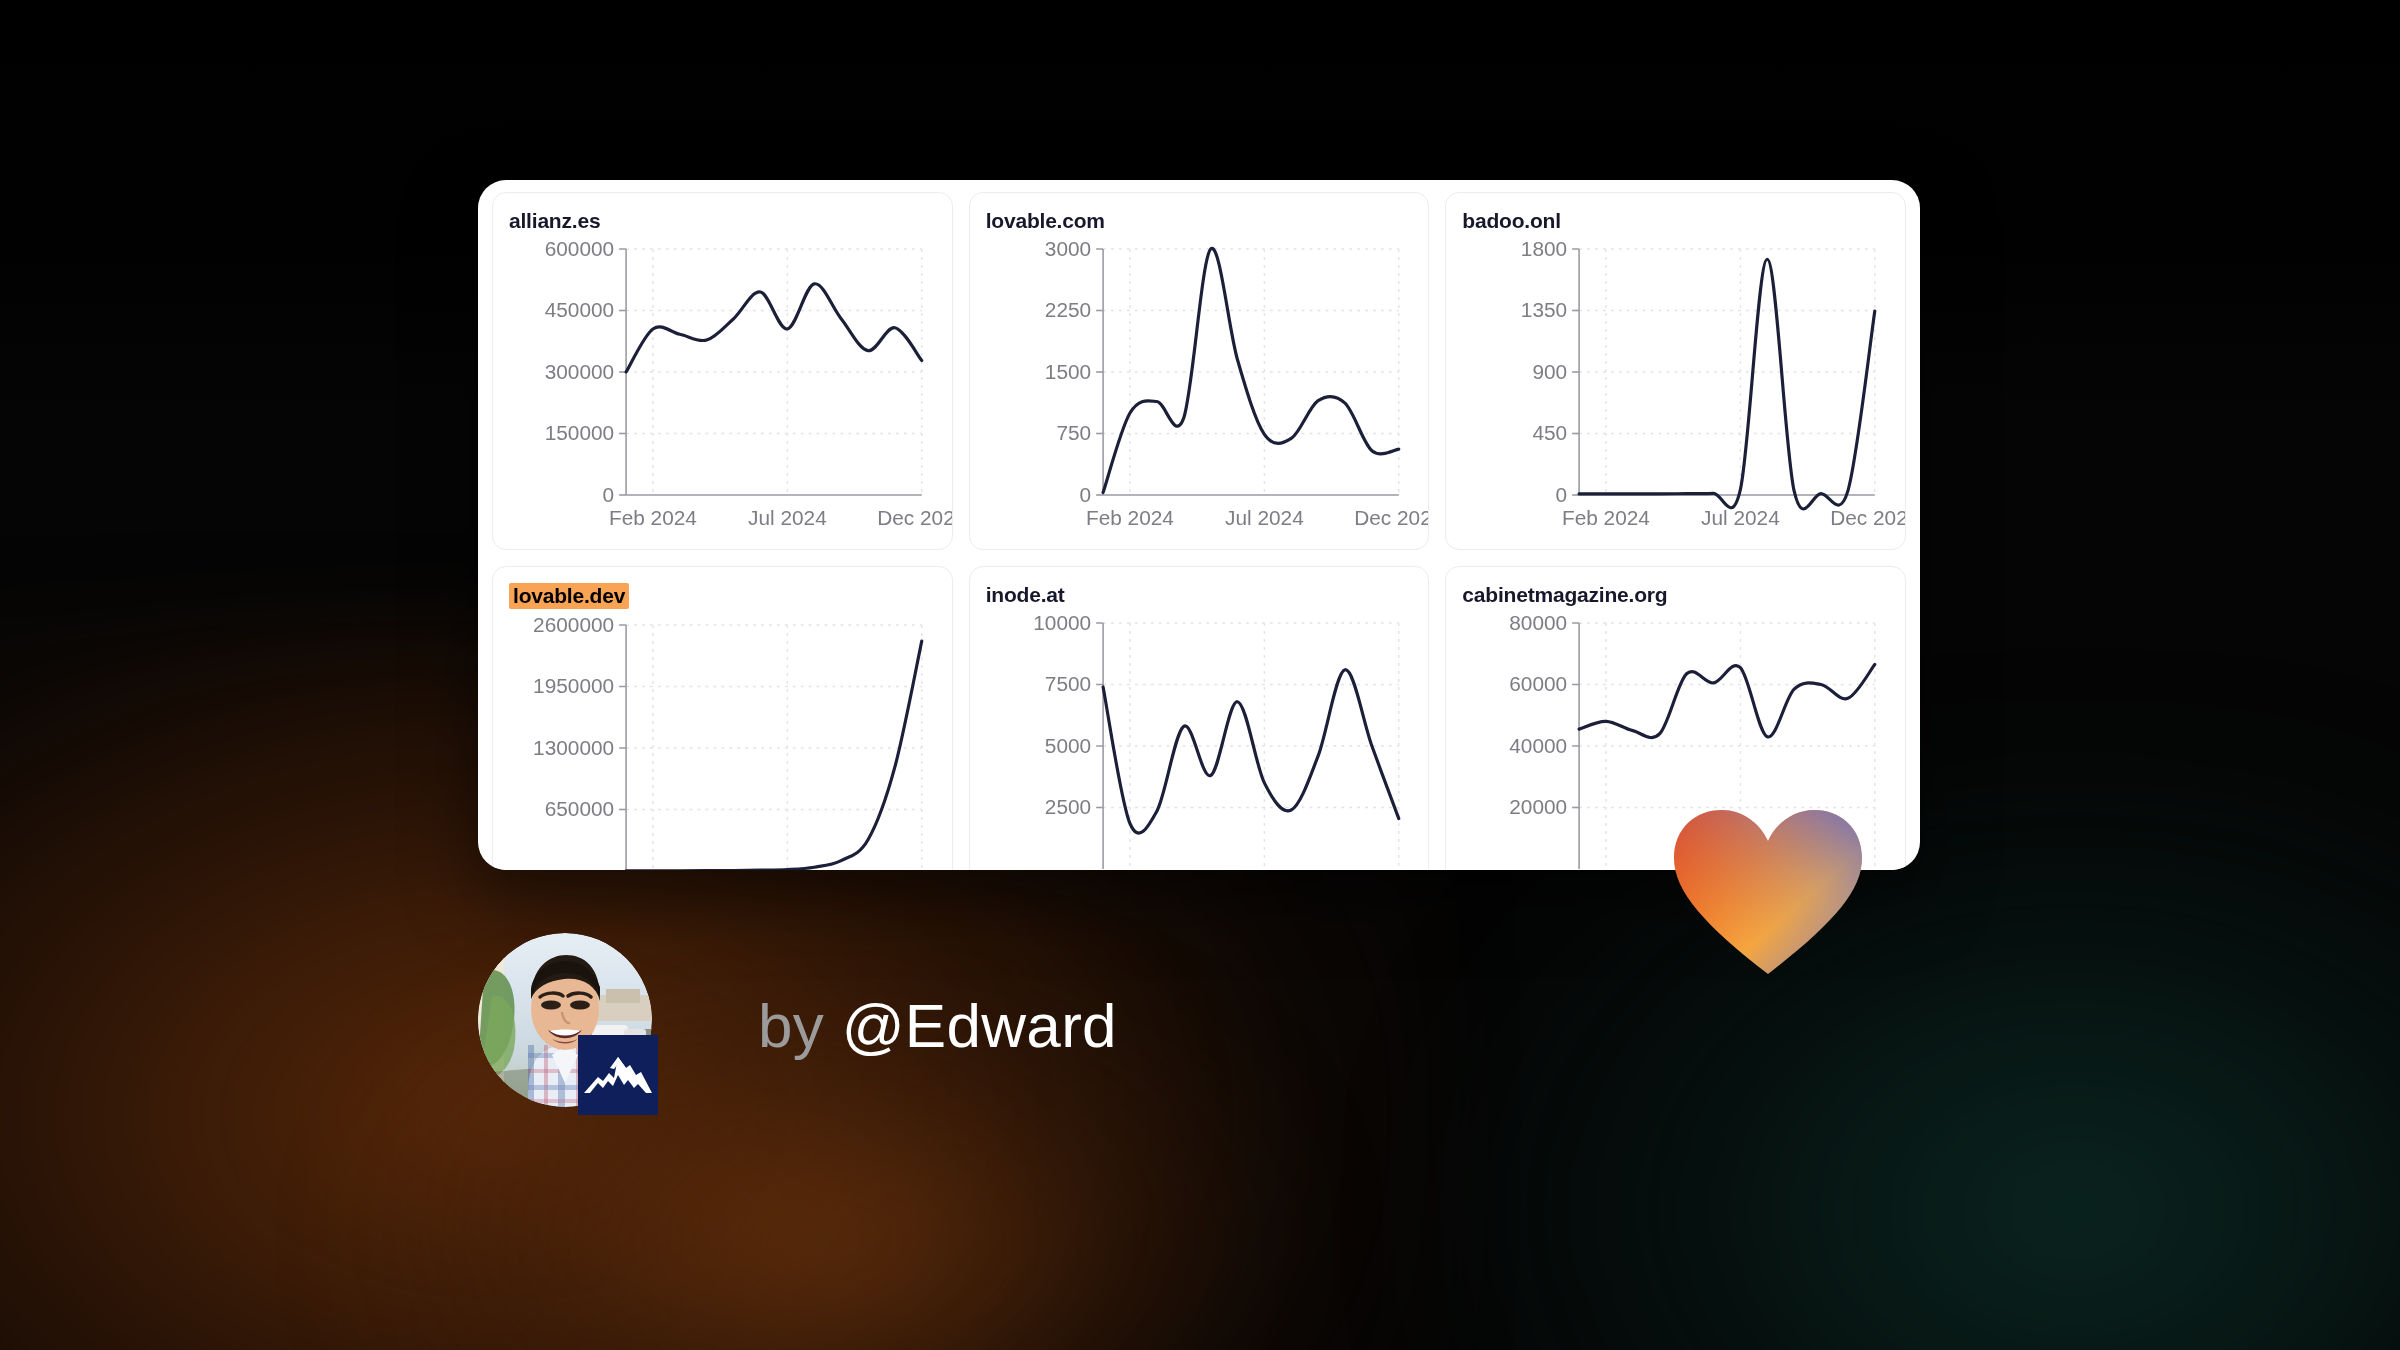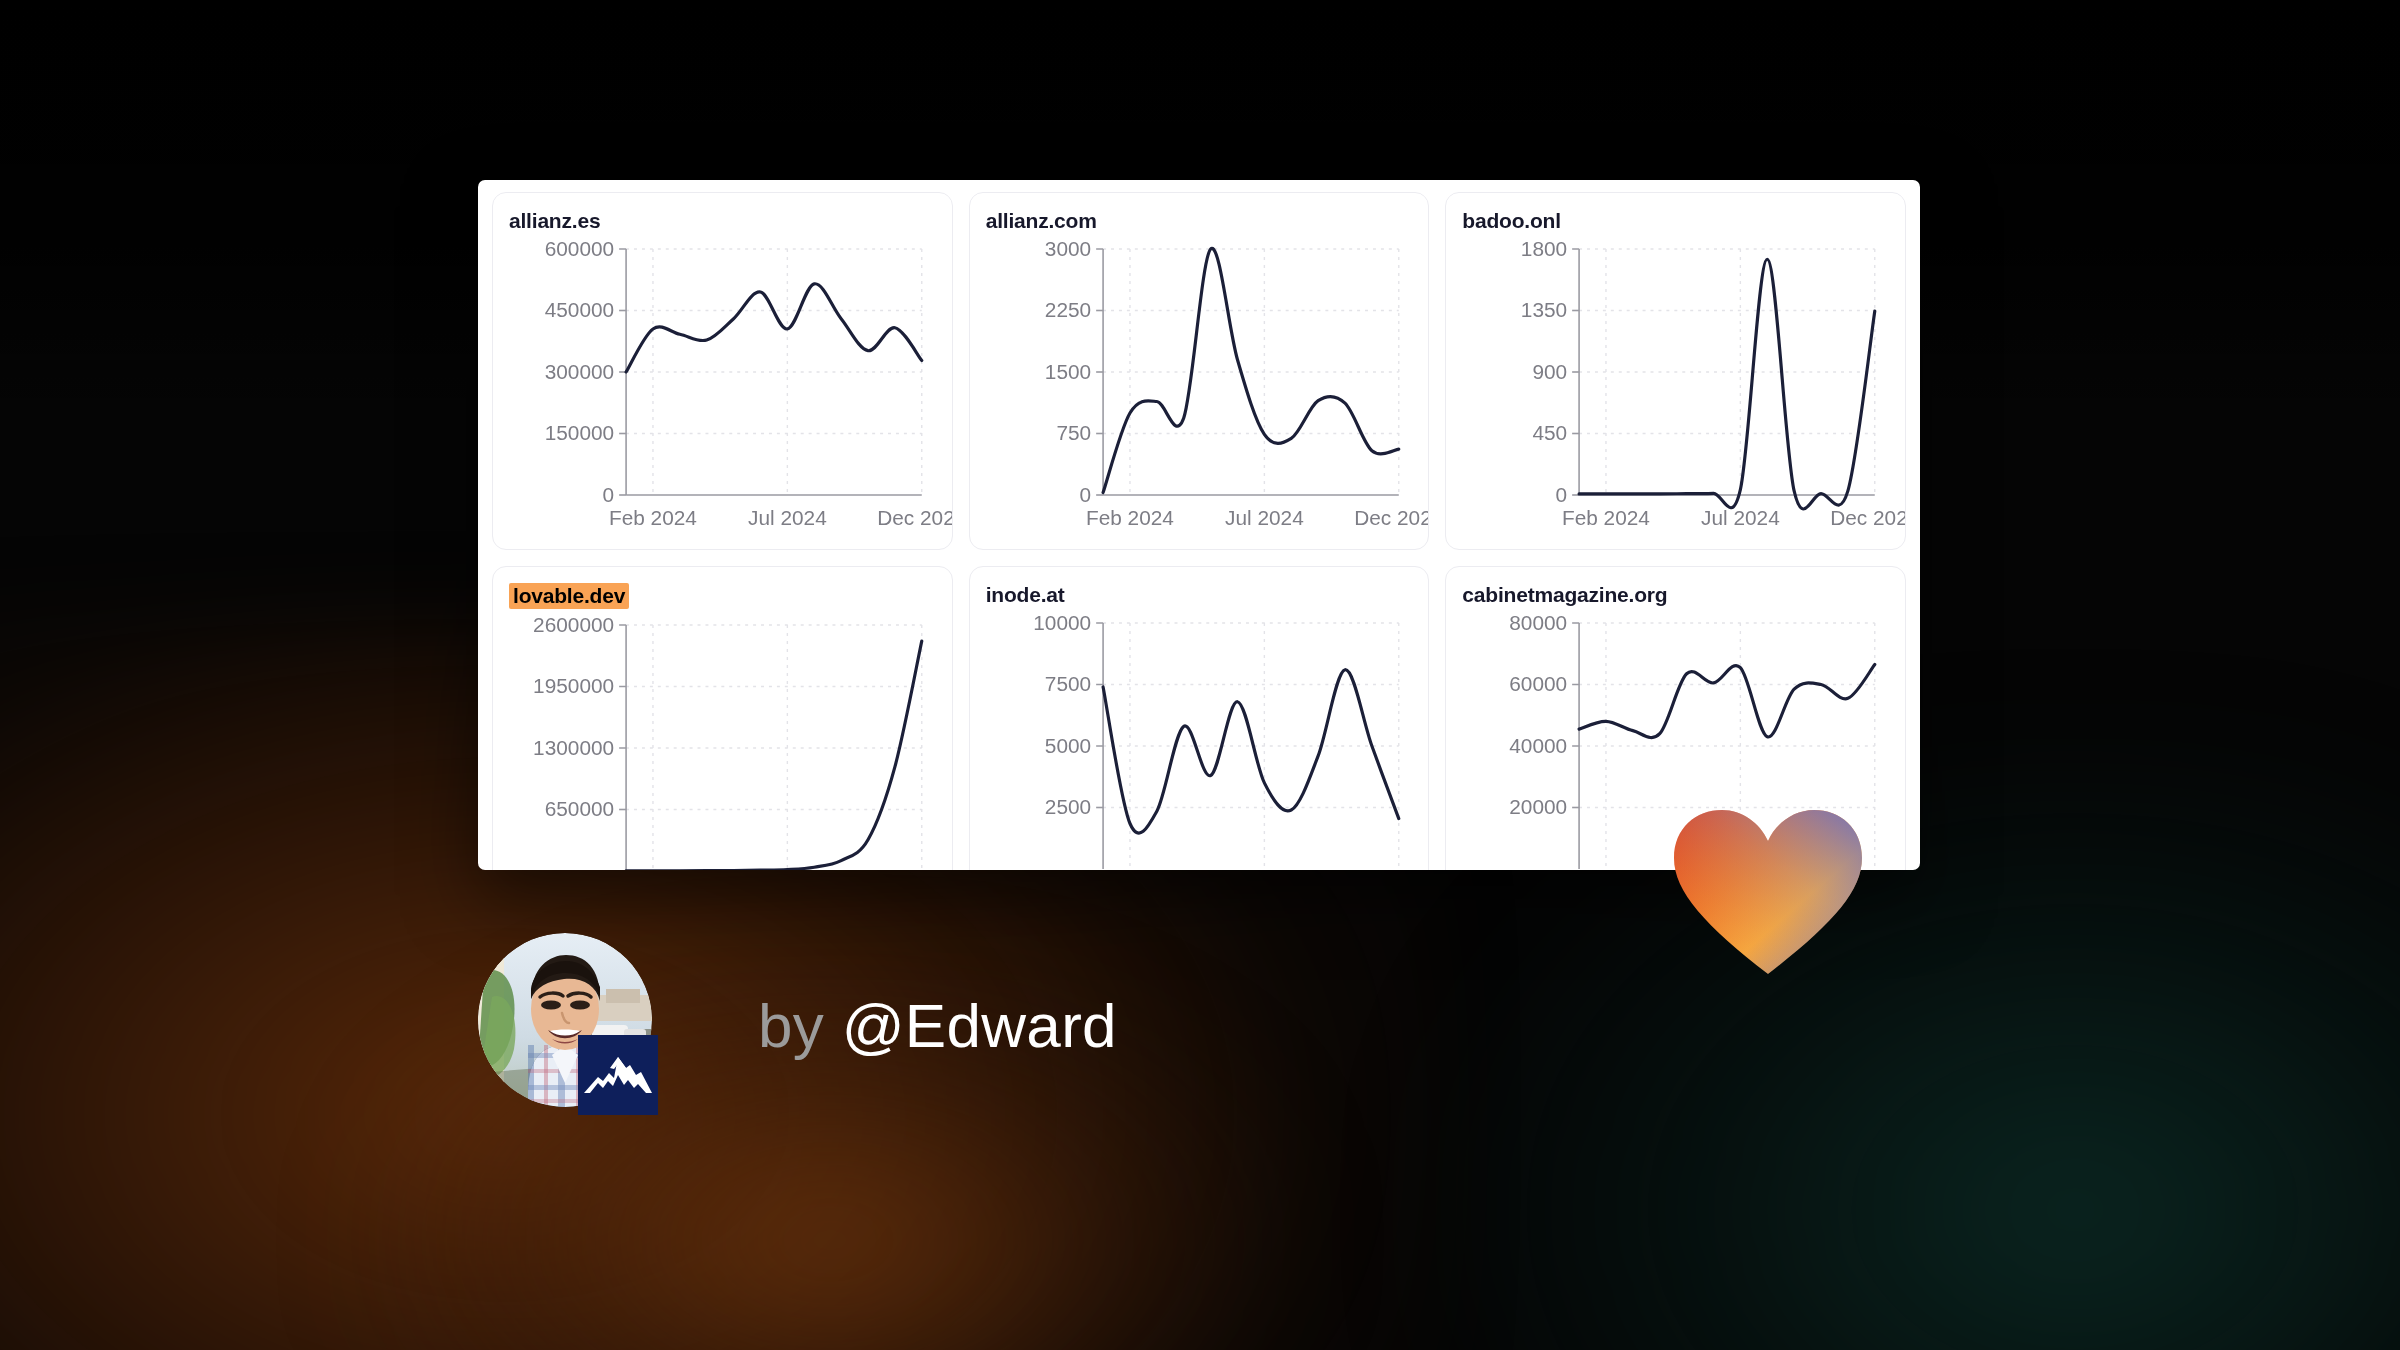--- a/index.html
+++ b/index.html
@@ -38,21 +38,21 @@
     left: 0; top: 0; width: 2400px; height: 420px;
     background: linear-gradient(180deg, #000000 0%, rgba(0,0,0,0.86) 55%, rgba(0,0,0,0) 100%);
   }
 
   
   #panel {
     position: absolute;
     left: 478px; top: 180px;
     width: 1442px; height: 690px;
     background: #ffffff;
-    border-radius: 7px;
+    border-radius: 28px;
     overflow: hidden;
     box-shadow: 0 26px 70px rgba(0,0,0,0.55);
     padding-left: 14px;
   }
   #grid {
     position: absolute;
     left: 0; top: 0;
     width: 1442px;
     padding: 12px 14px;
     display: grid;
@@ -164,21 +164,21 @@
               <line x1="111" y1="71.5" x2="118" y2="71.5" class="axis-line"></line>
               <text x="106" y="78.5" class="ytick">450000</text>
               <line x1="111" y1="10" x2="118" y2="10" class="axis-line"></line>
               <text x="106" y="17" class="ytick">600000</text>
               <text x="145.0909090909091" y="286" class="xtick">Feb 2024</text>
               <text x="280.5454545454545" y="286" class="xtick">Jul 2024</text>
               <text x="416" y="286" class="xtick">Dec 2024</text>
               <path d="M 118.00 133.00 C 122.52 125.83, 136.06 96.24, 145.09 89.95 C 154.12 83.66, 163.15 93.44, 172.18 95.28 C 181.21 97.13, 190.24 103.62, 199.27 101.02 C 208.30 98.42, 217.33 87.69, 226.36 79.70 C 235.39 71.70, 244.42 51.34, 253.45 53.05 C 262.48 54.76, 271.52 91.32, 280.55 89.95 C 289.58 88.58, 298.61 46.56, 307.64 44.85 C 316.67 43.14, 325.70 68.56, 334.73 79.70 C 343.76 90.84, 352.79 110.18, 361.82 111.68 C 370.85 113.18, 379.88 87.08, 388.91 88.72 C 397.94 90.36, 411.48 116.05, 416.00 121.52" class="series"></path>
             </svg>
           </div></div>
-        <div class="card"><div class="card-title">allianz.com</div><div class="plot-wrap">
+        <div class="card"><div class="card-title">lovable.com</div><div class="plot-wrap">
             <svg viewBox="0 0 430 300" preserveAspectRatio="none">
               <line x1="118" y1="194.5" x2="416" y2="194.5" class="gridline"></line>
               <line x1="118" y1="133" x2="416" y2="133" class="gridline"></line>
               <line x1="118" y1="71.5" x2="416" y2="71.5" class="gridline"></line>
               <line x1="118" y1="10" x2="416" y2="10" class="gridline"></line>
               <line x1="145.0909090909091" y1="10" x2="145.0909090909091" y2="256" class="gridline"></line>
               <line x1="280.5454545454545" y1="10" x2="280.5454545454545" y2="256" class="gridline"></line>
               <line x1="416" y1="10" x2="416" y2="256" class="gridline"></line>
               <line x1="118" y1="10" x2="118" y2="256" class="axis-line"></line>
               <line x1="118" y1="256" x2="416" y2="256" class="axis-line"></line>

